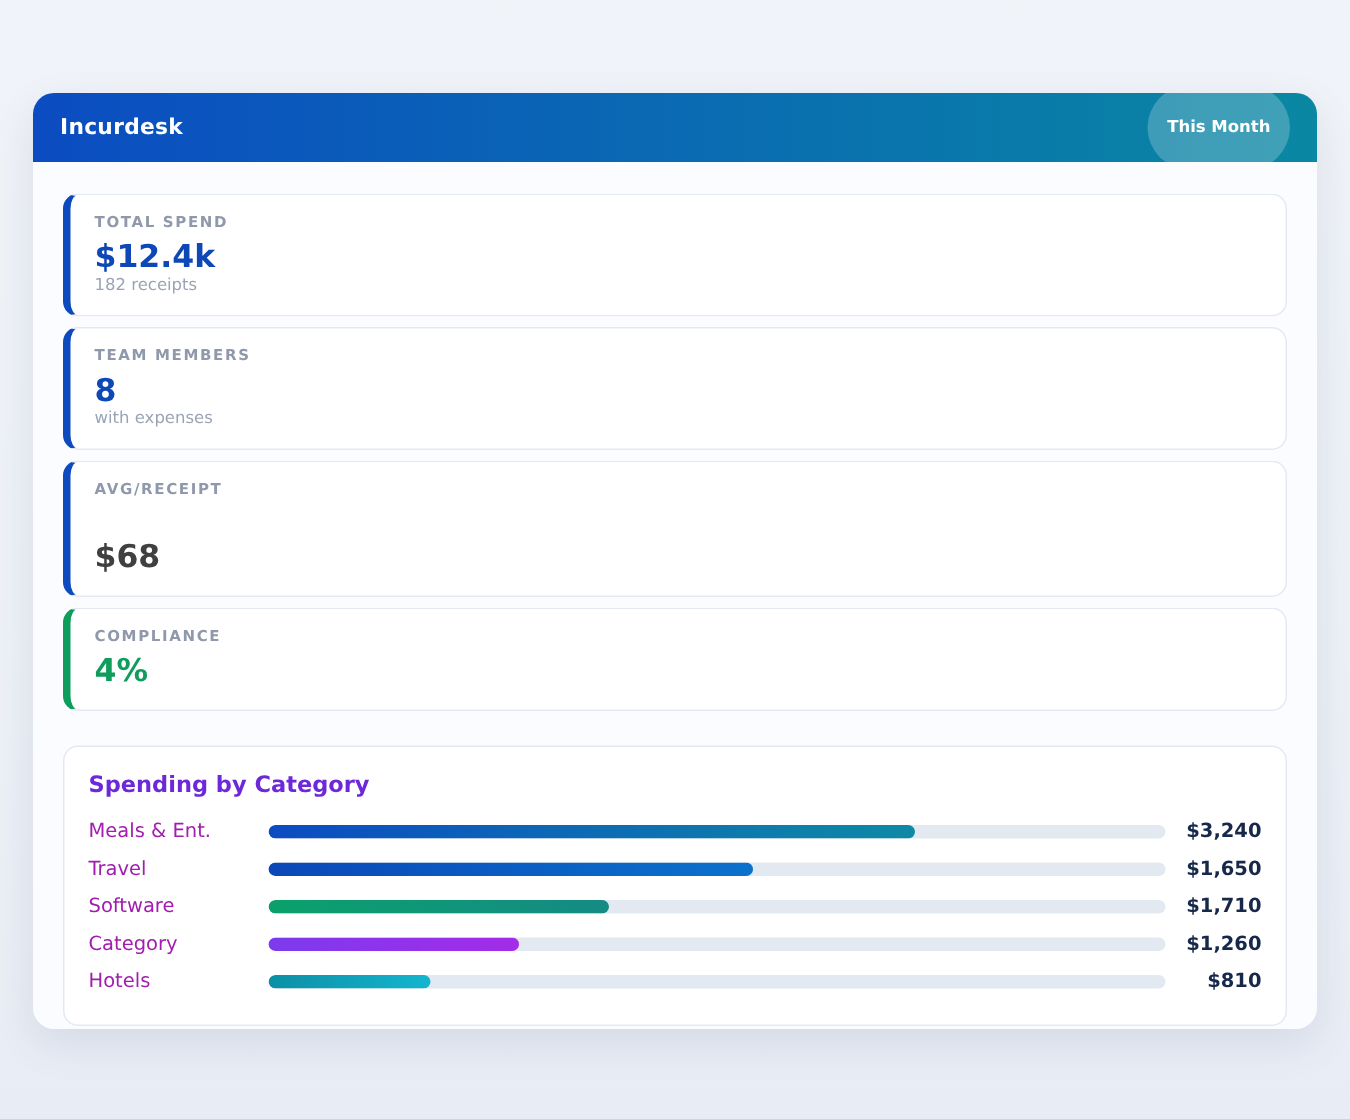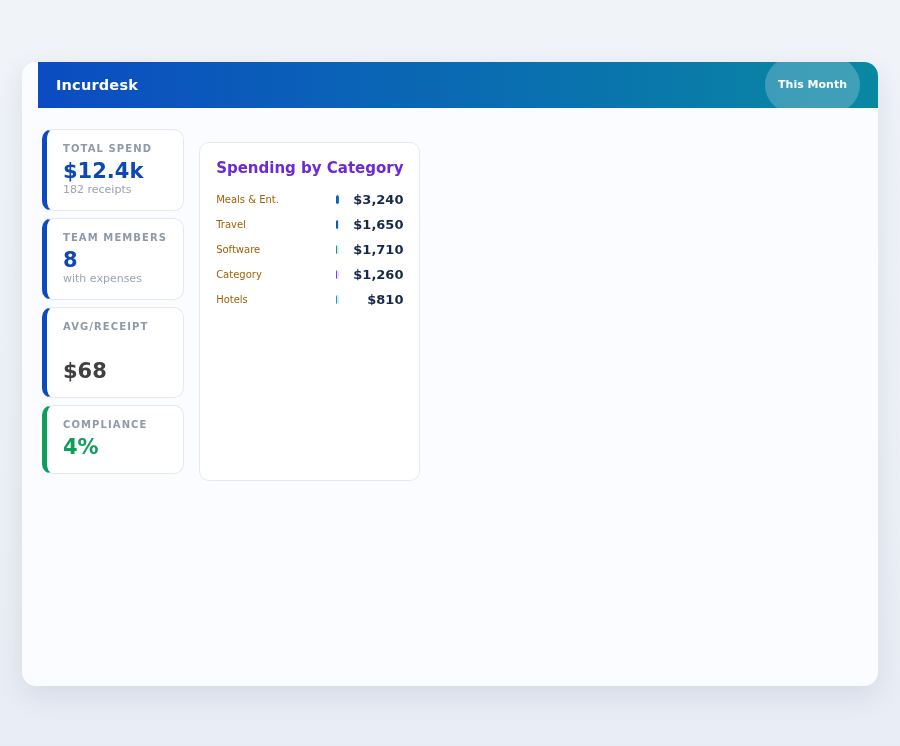--- a/index.html
+++ b/index.html
@@ -17,32 +17,31 @@
     border-radius: 14px;
     box-shadow: 0 10px 28px rgba(30, 50, 90, 0.10);
     overflow: hidden;
   }
 
   .app-header {
     height: 46px;
     background: linear-gradient(90deg, var(--hdr-from, #0b4cc2), var(--hdr-to, #0988a2));
     display: flex; align-items: center; justify-content: space-between;
     padding: 0 18px;
-    margin-left: 16px;
   }
   .app-title { color: #ffffff; font-weight: bold; font-size: 14.5px; letter-spacing: 0.2px; }
   .badge {
     background: rgba(255,255,255,0.22);
     color: #ffffff; font-weight: bold; font-size: 11px;
     padding: 21px 13px; border-radius: 999px;
     border: none; cursor: pointer; line-height: 1.2;
     font-family: inherit;
   }
 
-  .content { padding: 21px 20px 20px 20px; display: flex; gap: 15px; }
+  .content { padding: 21px 20px 20px 20px; display: flex; flex-direction: column; gap: 3px; }
 
   .stat-card {
     background: #ffffff;
     border: 1px solid #e4e9f1;
     border-left: 5px solid #0d4abd;
     border-radius: 10px;
     padding: 13px 16px 14px 16px;
   }
   .stat-label {
     font-size: 10px; font-weight: bold; letter-spacing: 1.1px;
@@ -58,21 +57,21 @@
     padding: 16px;
     margin-top: 13px;
   }
   .chart-title { font-size: 15px; font-weight: bold; color: #6d28d9; margin-bottom: 10px; }
   .chart-row {
     display: grid;
     grid-template-columns: 120px 1fr 64px;
     align-items: center;
     height: 25px;
   }
-  .chart-row-label { font-size: 10px; color: #a16207; }
+  .chart-row-label { font-size: 13px; color: #a21caf; }
   .bar-track {
     height: 9px; border-radius: 5px;
     background: var(--track, #e3e9f0);
     overflow: hidden;
     position: relative;
   }
   .bar-fill { height: 100%; border-radius: 5px; }
   .chart-row-value { font-size: 13px; font-weight: bold; color: #16294a; text-align: right; }
 </style>
 </head>

